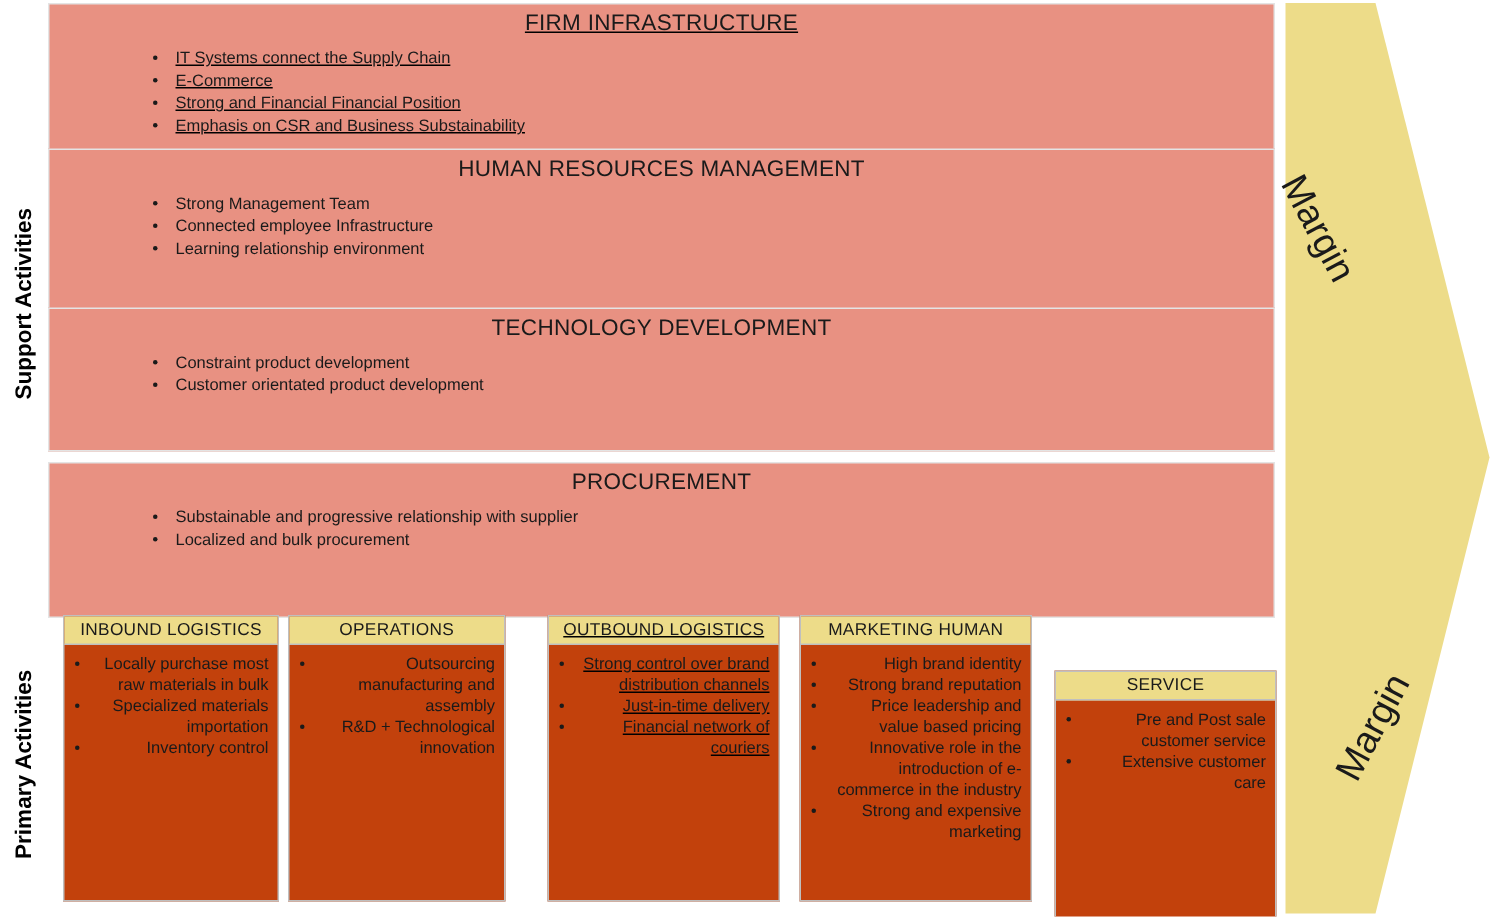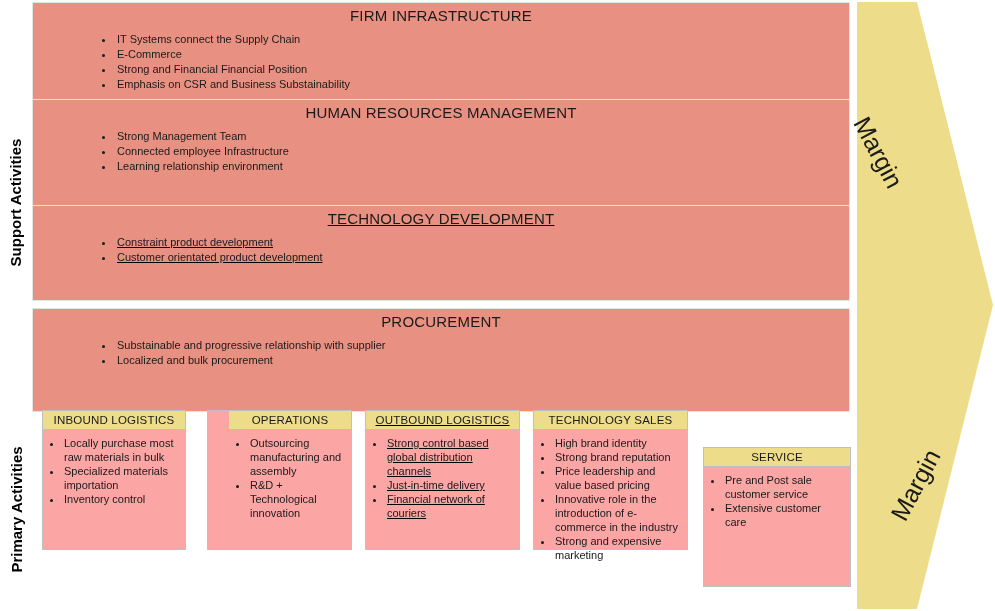--- a/index.html
+++ b/index.html
@@ -60,31 +60,31 @@
   }
   .band-list li {
     font-size: 11px;
     color: #1a1a1a;
     line-height: 14px;
     margin-bottom: 1px;
     padding-left: 2px;
     margin-left: 48px;
   }
 
-  #band-firm       { top: 2px;   height: 116px; }
+  #band-firm       { top: 2px;   height: 116px; text-decoration: underline; }
   #band-hr         { top: 99px;  height: 125px; }
-  #band-tech       { top: 205px; height: 96px; text-decoration: underline; }
+  #band-tech       { top: 205px; height: 96px; }
   #band-procure    { top: 308px; height: 104px; }
 
   
   .primary-col {
     position: absolute;
     top: 410px;
-    height: 140px;
-    background: #fca5a5;
+    height: 191px;
+    background: #c2410c;
     border: 1px solid #bfbfbf;
   }
   .col-header {
     background: #eddc89;
     height: 19px;
     line-height: 19px;
     text-align: center;
     font-size: 11.5px;
     color: #1a1a1a;
     border-bottom: 1px solid #bfbfbf;
@@ -94,24 +94,25 @@
     list-style: disc;
     margin: 6px 0 0 20px;
     padding: 0 6px 0 0;
   }
   .col-list li {
     font-size: 11px;
     color: #1a1a1a;
     line-height: 14px;
     margin-bottom: 0px;
     padding-left: 1px;
+    text-align: right;
   }
 
   #col-0 { left: 42px;  width: 144px; }
-  #col-1 { left: 207px; width: 145px; padding-left: 21px; }
+  #col-1 { left: 192px; width: 145px; }
   #col-2 { left: 365px; width: 155px; text-decoration: underline; }
   #col-3 { left: 533px; width: 155px; }
   #col-4 { left: 703px; width: 148px; margin-top: 37px; }
 
   
   #margin-arrow {
     position: absolute;
     left: 855px;
     top: 0px;
     width: 140px;
@@ -197,28 +198,28 @@
     <div class="col-header">OPERATIONS</div>
     <ul class="col-list">
       <li>Outsourcing manufacturing and assembly</li>
       <li>R&amp;D + Technological innovation</li>
     </ul>
   </div>
 
   <div class="primary-col" id="col-2">
     <div class="col-header">OUTBOUND LOGISTICS</div>
     <ul class="col-list">
-      <li>Strong control based global distribution channels</li>
+      <li>Strong control over brand distribution channels</li>
       <li>Just-in-time delivery</li>
       <li>Financial network of couriers</li>
     </ul>
   </div>
 
   <div class="primary-col" id="col-3">
-    <div class="col-header">TECHNOLOGY SALES</div>
+    <div class="col-header">MARKETING HUMAN</div>
     <ul class="col-list">
       <li>High brand identity</li>
       <li>Strong brand reputation</li>
       <li>Price leadership and value based pricing</li>
       <li>Innovative role in the introduction of e-commerce in the industry</li>
       <li>Strong and expensive marketing</li>
     </ul>
   </div>
 
   <div class="primary-col" id="col-4">

